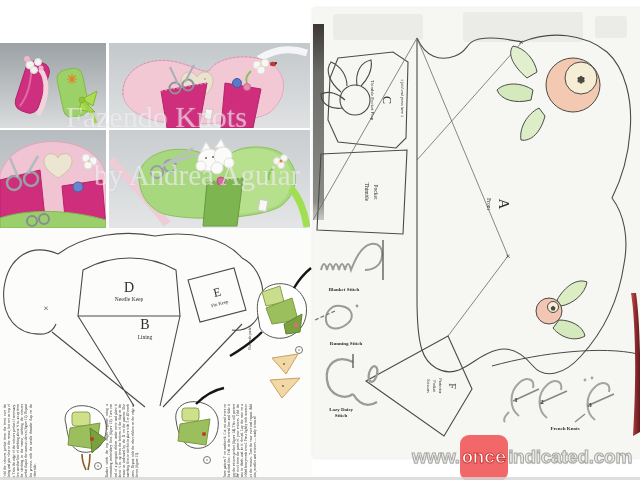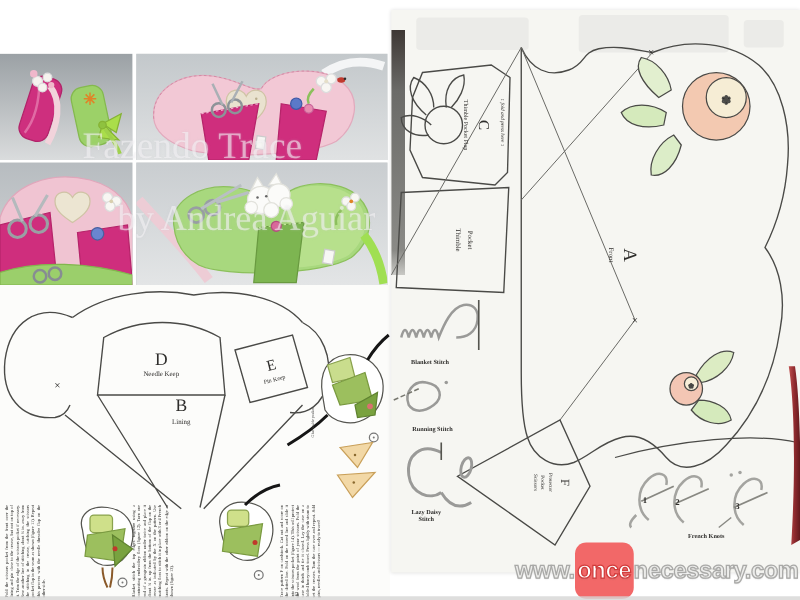--- a/index.html
+++ b/index.html
@@ -19,21 +19,21 @@
   .rot-col{position:absolute;transform-origin:0 0;transform:rotate(-90deg);
            font-family:"Liberation Serif",serif;font-size:3.5px;line-height:1.22;
            color:#2e2d2b;text-align:justify;}
   .rot-cap{position:absolute;transform-origin:0 0;transform:rotate(-90deg);
            font-family:"Liberation Serif",serif;font-size:3.2px;line-height:1.2;color:#3a3a38;}
   
   #site-wm{position:absolute;left:412px;top:446px;width:228px;height:30px;
            font-family:"Liberation Sans",sans-serif;font-weight:bold;font-size:19px;
            letter-spacing:-0.3px;color:#ececea;-webkit-text-stroke:1px #a9a9a7;
            text-shadow:0 1px 1px rgba(120,120,120,0.35);white-space:nowrap;}
-  #site-wm .hl{color:#ffffff;background:#f26868;border-radius:9px;padding:12px 2px;
+  #site-wm .hl{color:#ffffff;background:#f26868;border-radius:9px;padding:12px 2px;font-family:Liberation Mono, monospace;
                -webkit-text-stroke:1px #d23b3b;}
   .strip{position:absolute;background:#d6d6d4;opacity:.8;}
   svg text{font-family:"Liberation Serif",serif;fill:#2e2d2b;}
 </style>
 </head>
 <body>
 
 <div id="stage">
 
   <div class="photo" style="left:0;top:43px;width:106px;height:85px;">
@@ -198,21 +198,21 @@
           <circle cx="175" cy="28" r="3.5" fill="#f8f7f3" stroke="#ddd"></circle>
         <circle cx="172" cy="35" r="3.5" fill="#f8f7f3" stroke="#ddd"></circle>
           <circle cx="172" cy="31" r="1.5" fill="#e08428"></circle>
         <path d="M164,38 C160,42 159,46 160,50" stroke="#8cc05c" stroke-width="2" fill="none"></path>
       </g>
       <path d="M182,58 C192,70 196,84 198,97" stroke="#a0df52" stroke-width="7" fill="none"></path>
       <rect x="150" y="70" width="8" height="11" fill="#f7f7f4" stroke="#cccccc" transform="rotate(10 154 75)"></rect>
     </svg>
   </div>
 
-  <div class="art-wm" style="left:66px;top:100px;font-size:30px;">Fazendo Trace</div>
+  <div class="art-wm" style="left:66px;top:100px;font-size:30px;">Fazendo Knots</div>
   <div class="art-wm" style="left:94px;top:139px;font-size:29px;margin-top:20px;">by Andrea Aguiar</div>
 
   <div id="left-page">
     <svg width="312" height="250" viewBox="0 0 312 250">
       <g stroke="#4a4a47" fill="none" stroke-width="1.1">
 
         <path d="M58,26 C85,6 125,2 155,8 C190,2 225,10 242,30"></path>
 
         <path d="M58,26 C30,14 8,30 4,60 C1,88 16,108 44,106 C50,105 54,101 56,96"></path>
 
@@ -393,17 +393,17 @@
       <text x="203" y="394" font-size="7" font-weight="bold" text-anchor="middle">1</text>
       <text x="229" y="396" font-size="7" font-weight="bold" text-anchor="middle">2</text>
       <text x="277" y="399" font-size="7" font-weight="bold" text-anchor="middle">3</text>
       <text x="252" y="422" font-size="5" font-weight="bold" text-anchor="middle">French Knots</text>
 
       <path d="M318,285 C322,310 324,360 320,428 L327,424 C328,360 327,312 323,285 Z" fill="url(#redg)"></path>
     </svg>
   </div>
 
   <div id="site-wm">
-    <span>www.</span><span class="hl">once</span><span>necessary</span><span>.com</span>
+    <span>www.</span><span class="hl">once</span><span>indicated</span><span>.com</span>
   </div>
 
   <div class="strip" style="left:0;top:477px;width:640px;height:3px;"></div>
 </div>
 
 </body></html>

